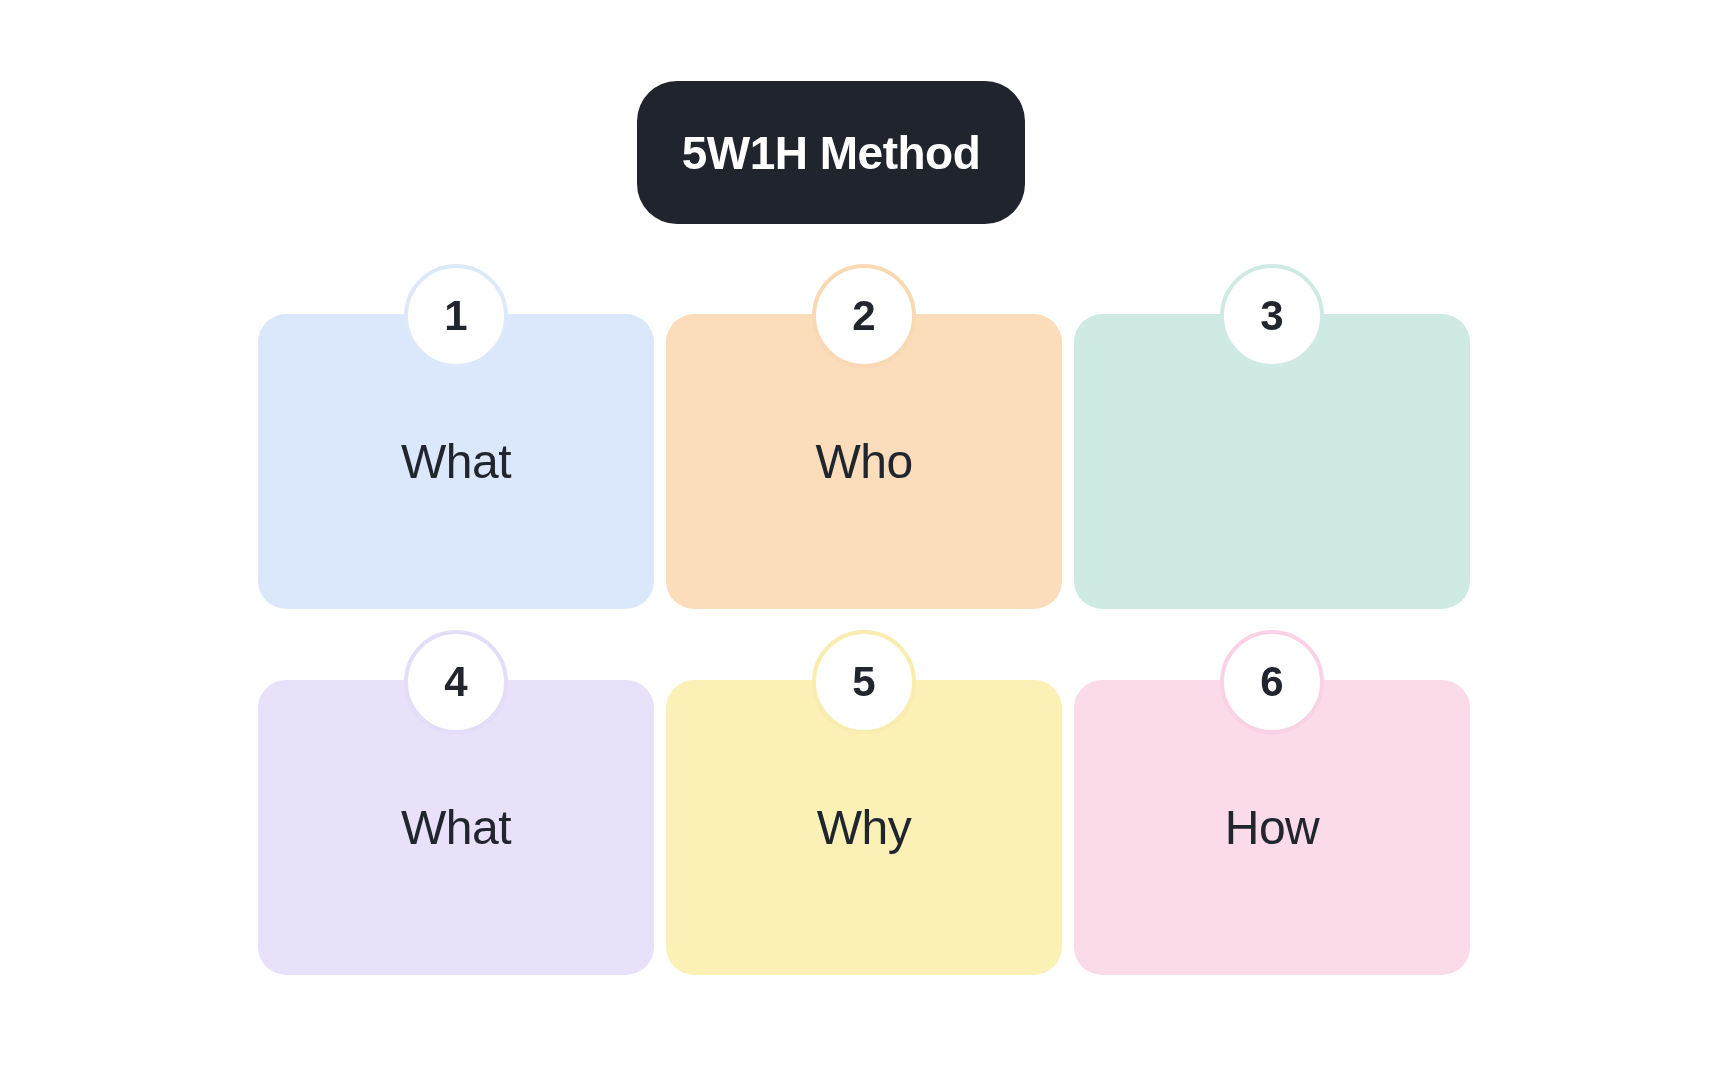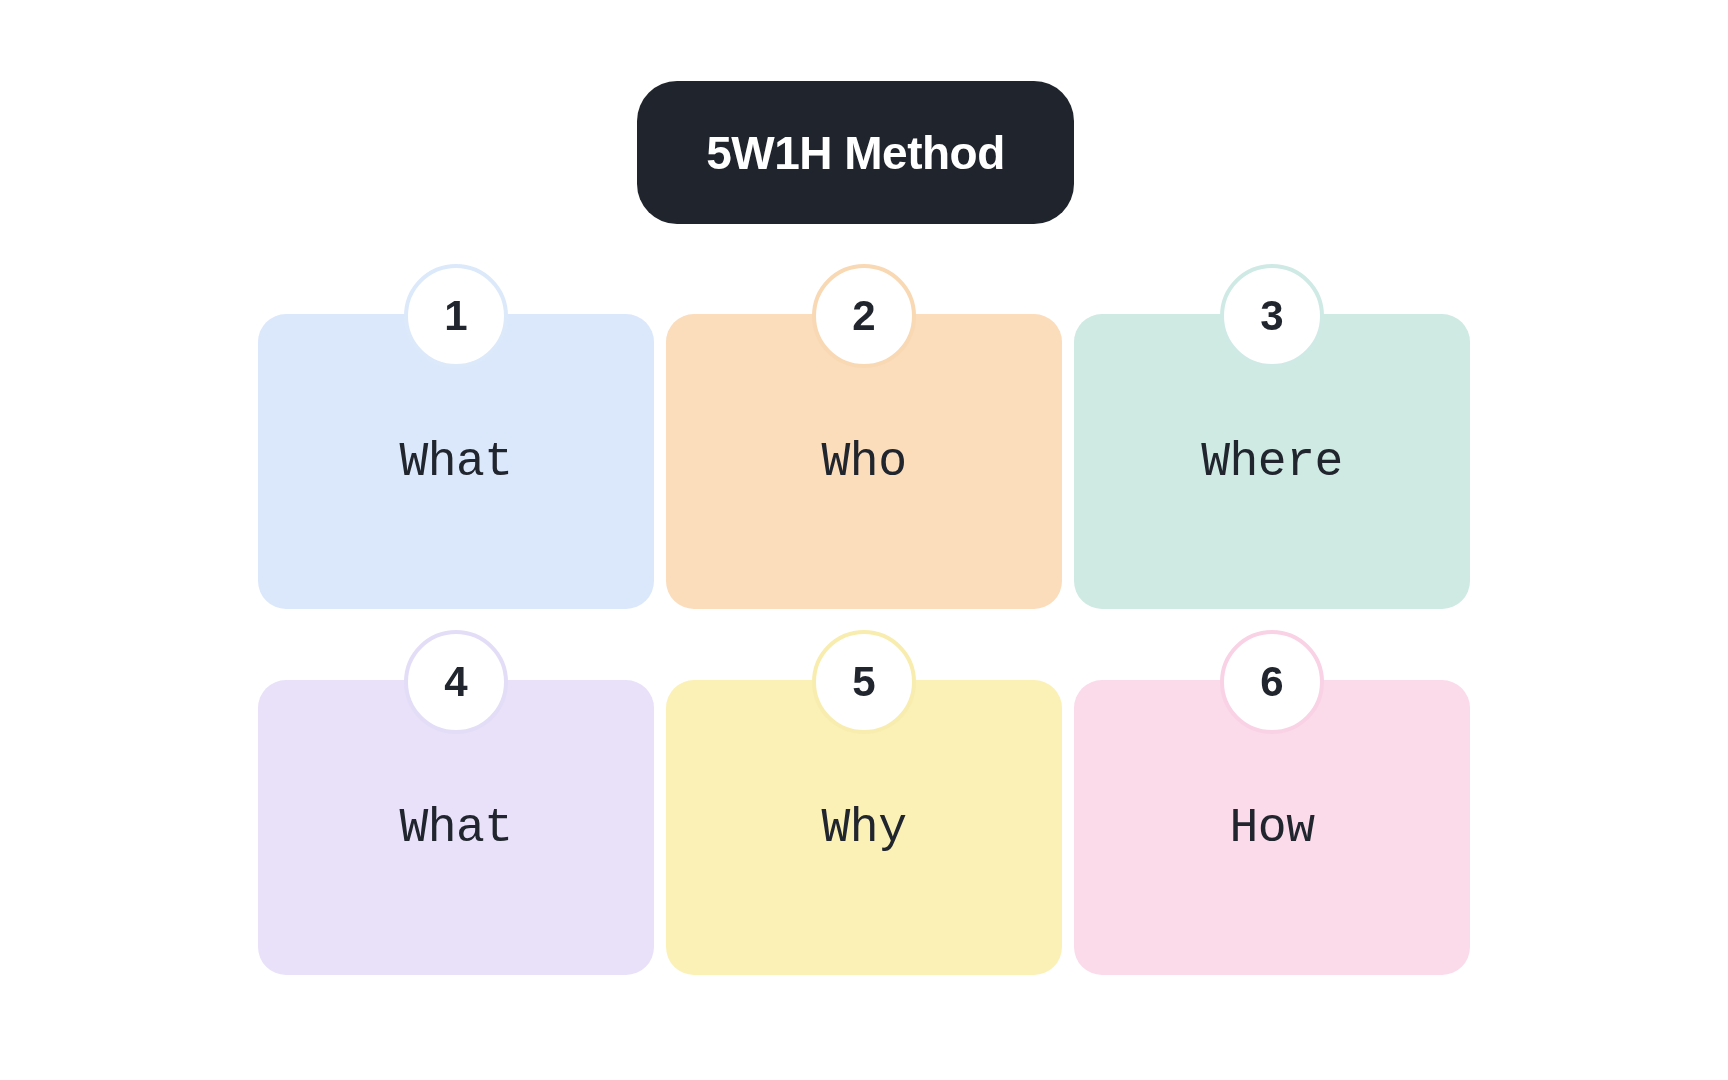--- a/index.html
+++ b/index.html
@@ -12,21 +12,21 @@
     position: relative;
     width: 1728px;
     height: 1080px;
     background: #ffffff;
     overflow: hidden;
   }
   .title-badge {
     position: absolute;
     left: 637px;
     top: 81px;
-    width: 437px;
+    width: 388px;
     height: 143px;
     background: #20242d;
     border-radius: 40px;
     display: flex;
     align-items: center;
     justify-content: center;
   }
   .title-badge .title-text {
     color: #ffffff;
     font-size: 46px;
@@ -71,21 +71,20 @@
     color: #21252e;
     font-size: 42px;
     font-weight: 600;
     line-height: 1;
   }
   .card .card-label {
     color: #21252e;
     font-size: 48px;
     font-weight: 500;
     letter-spacing: -0.5px;
-    font-family: Liberation Mono, monospace;
   }
 </style>
 </head>
 <body>
 
 <div class="canvas">
 
   <div class="title-badge">
     <span class="title-text">5W1H Method</span>
   </div>
@@ -103,21 +102,20 @@
       <div class="badge-circle" style="border-color: rgb(249, 216, 180);">
         <span class="card-number">2</span>
       </div>
       <div class="card-label">Who</div>
     </div>
 
     <div class="card" style="background: rgb(207, 233, 227);">
       <div class="badge-circle" style="border-color: rgb(207, 234, 228);">
         <span class="card-number">3</span>
       </div>
-      <div class="card-label">Where</div>
     </div>
 
     <div class="card" style="background: rgb(232, 225, 249);">
       <div class="badge-circle" style="border-color: rgb(228, 221, 247);">
         <span class="card-number">4</span>
       </div>
       <div class="card-label">What</div>
     </div>
 
     <div class="card" style="background: rgb(251, 241, 182);">

